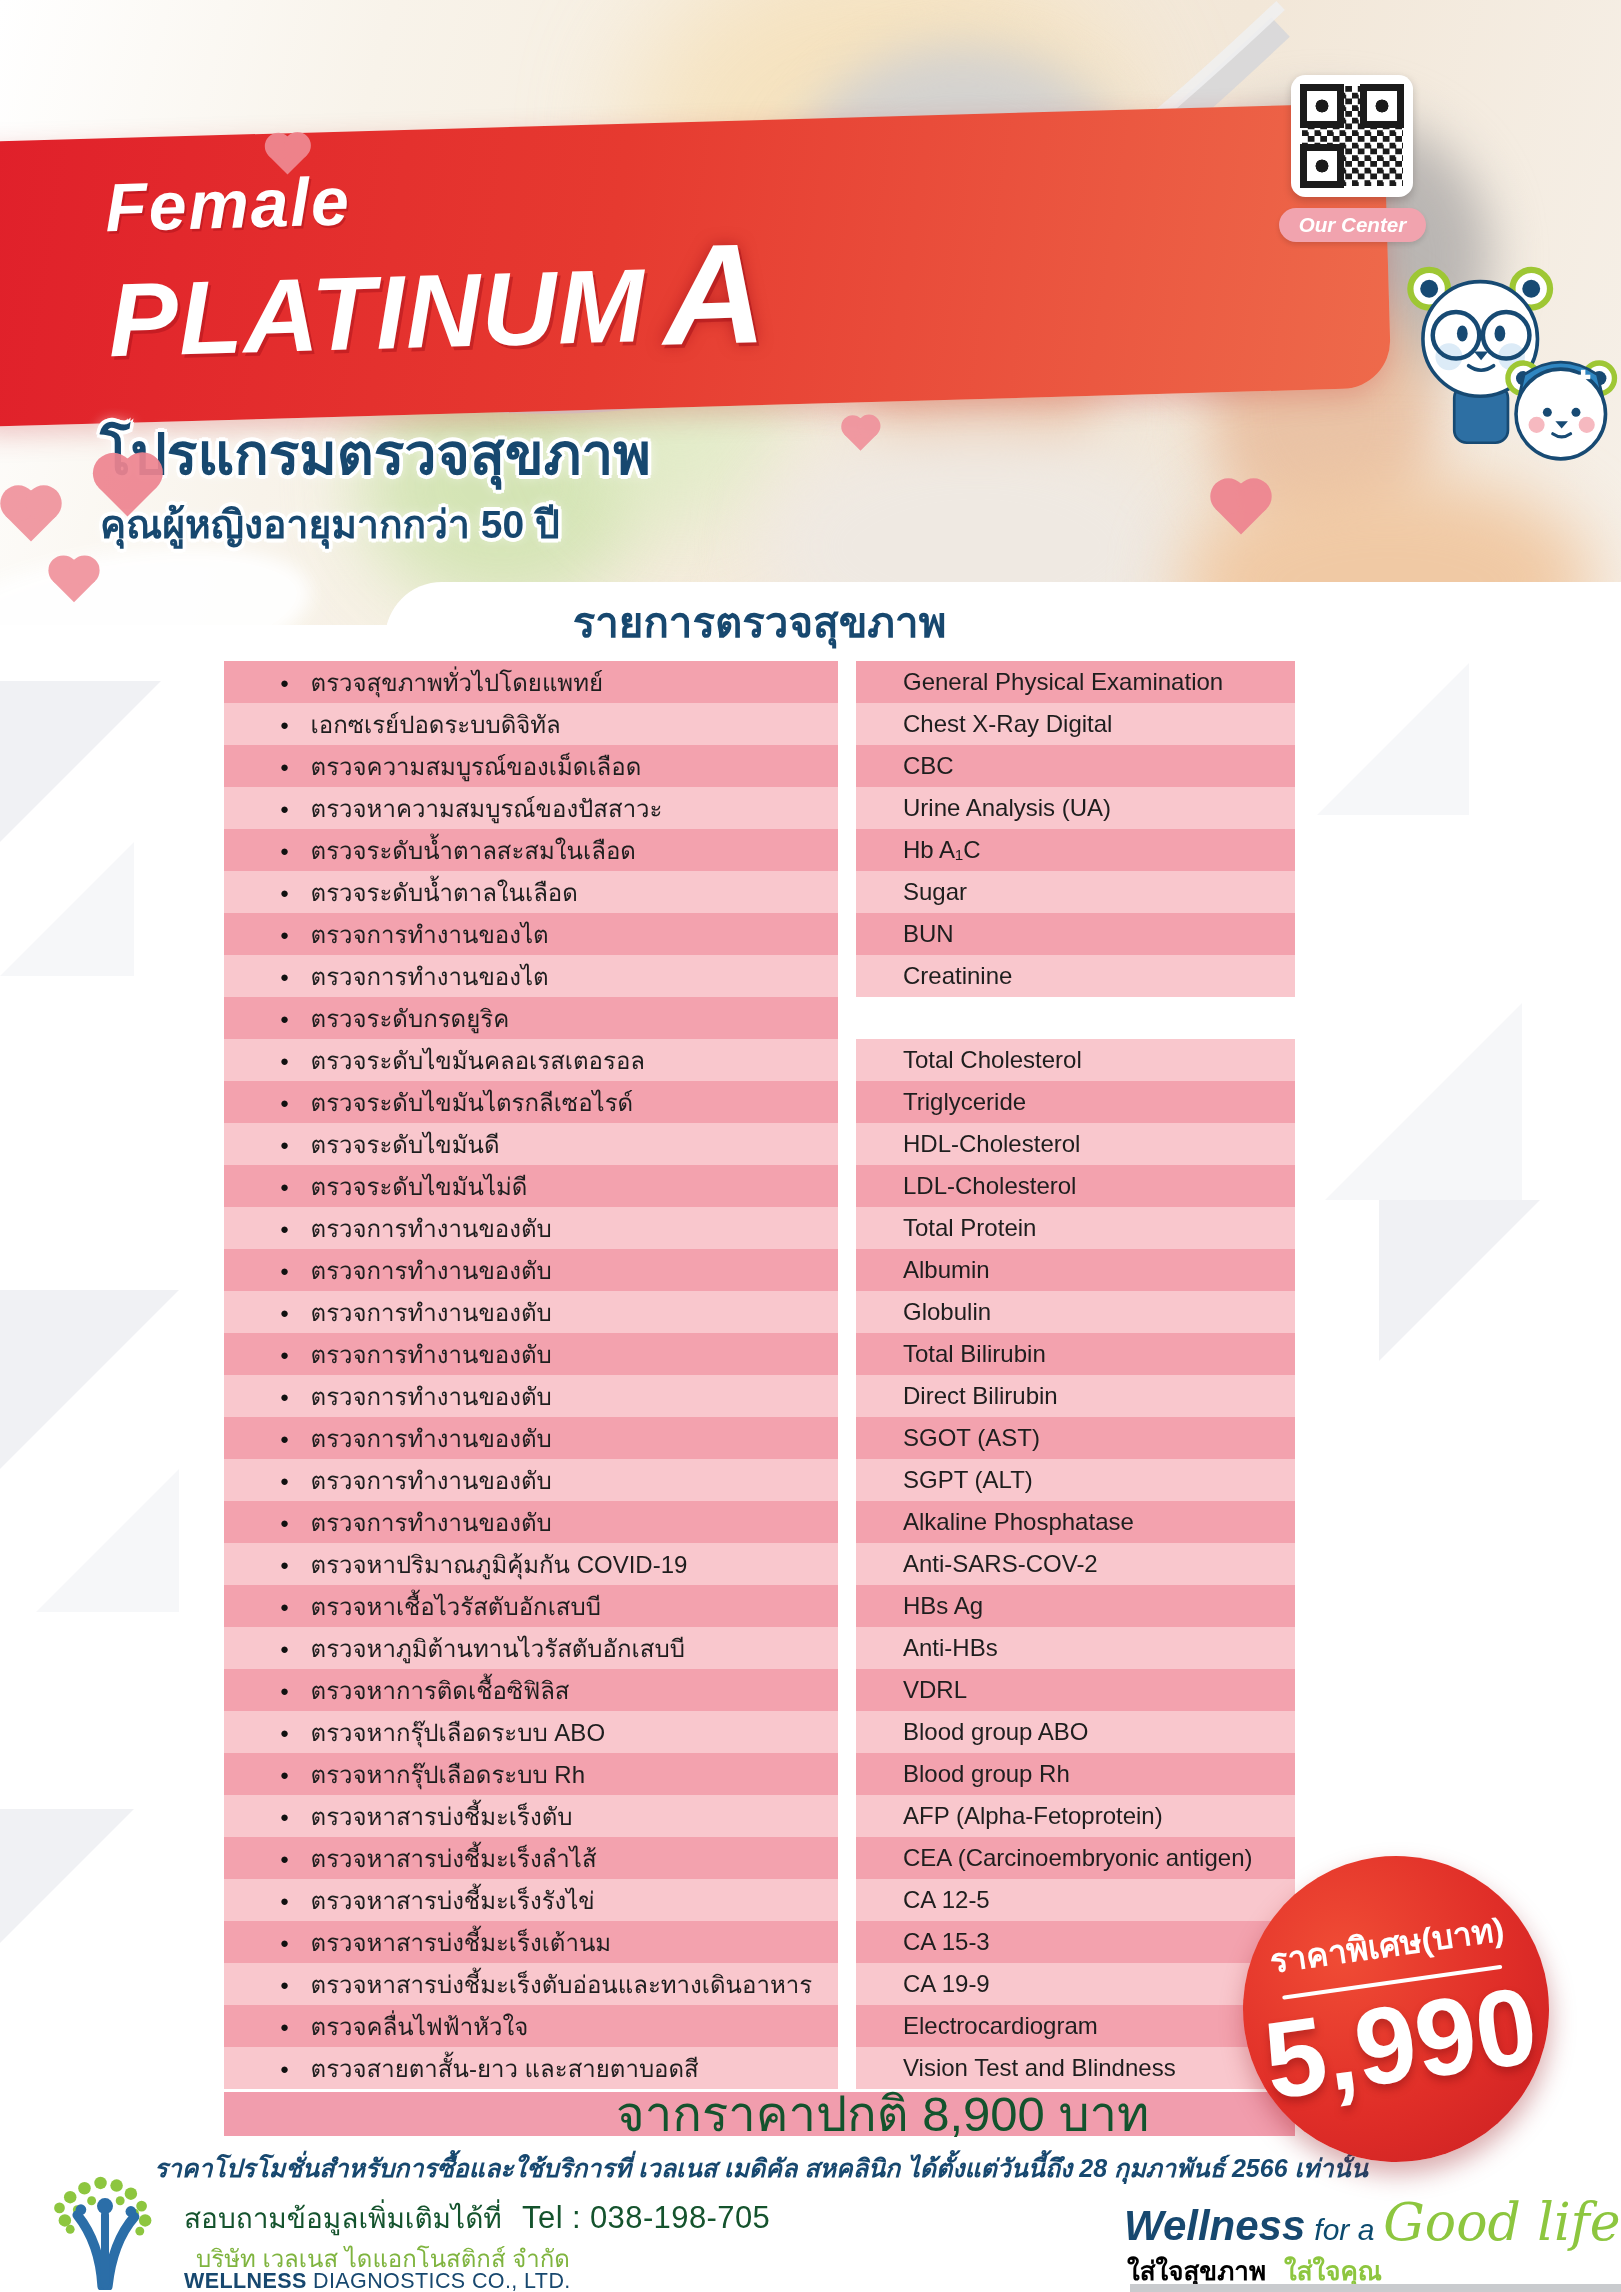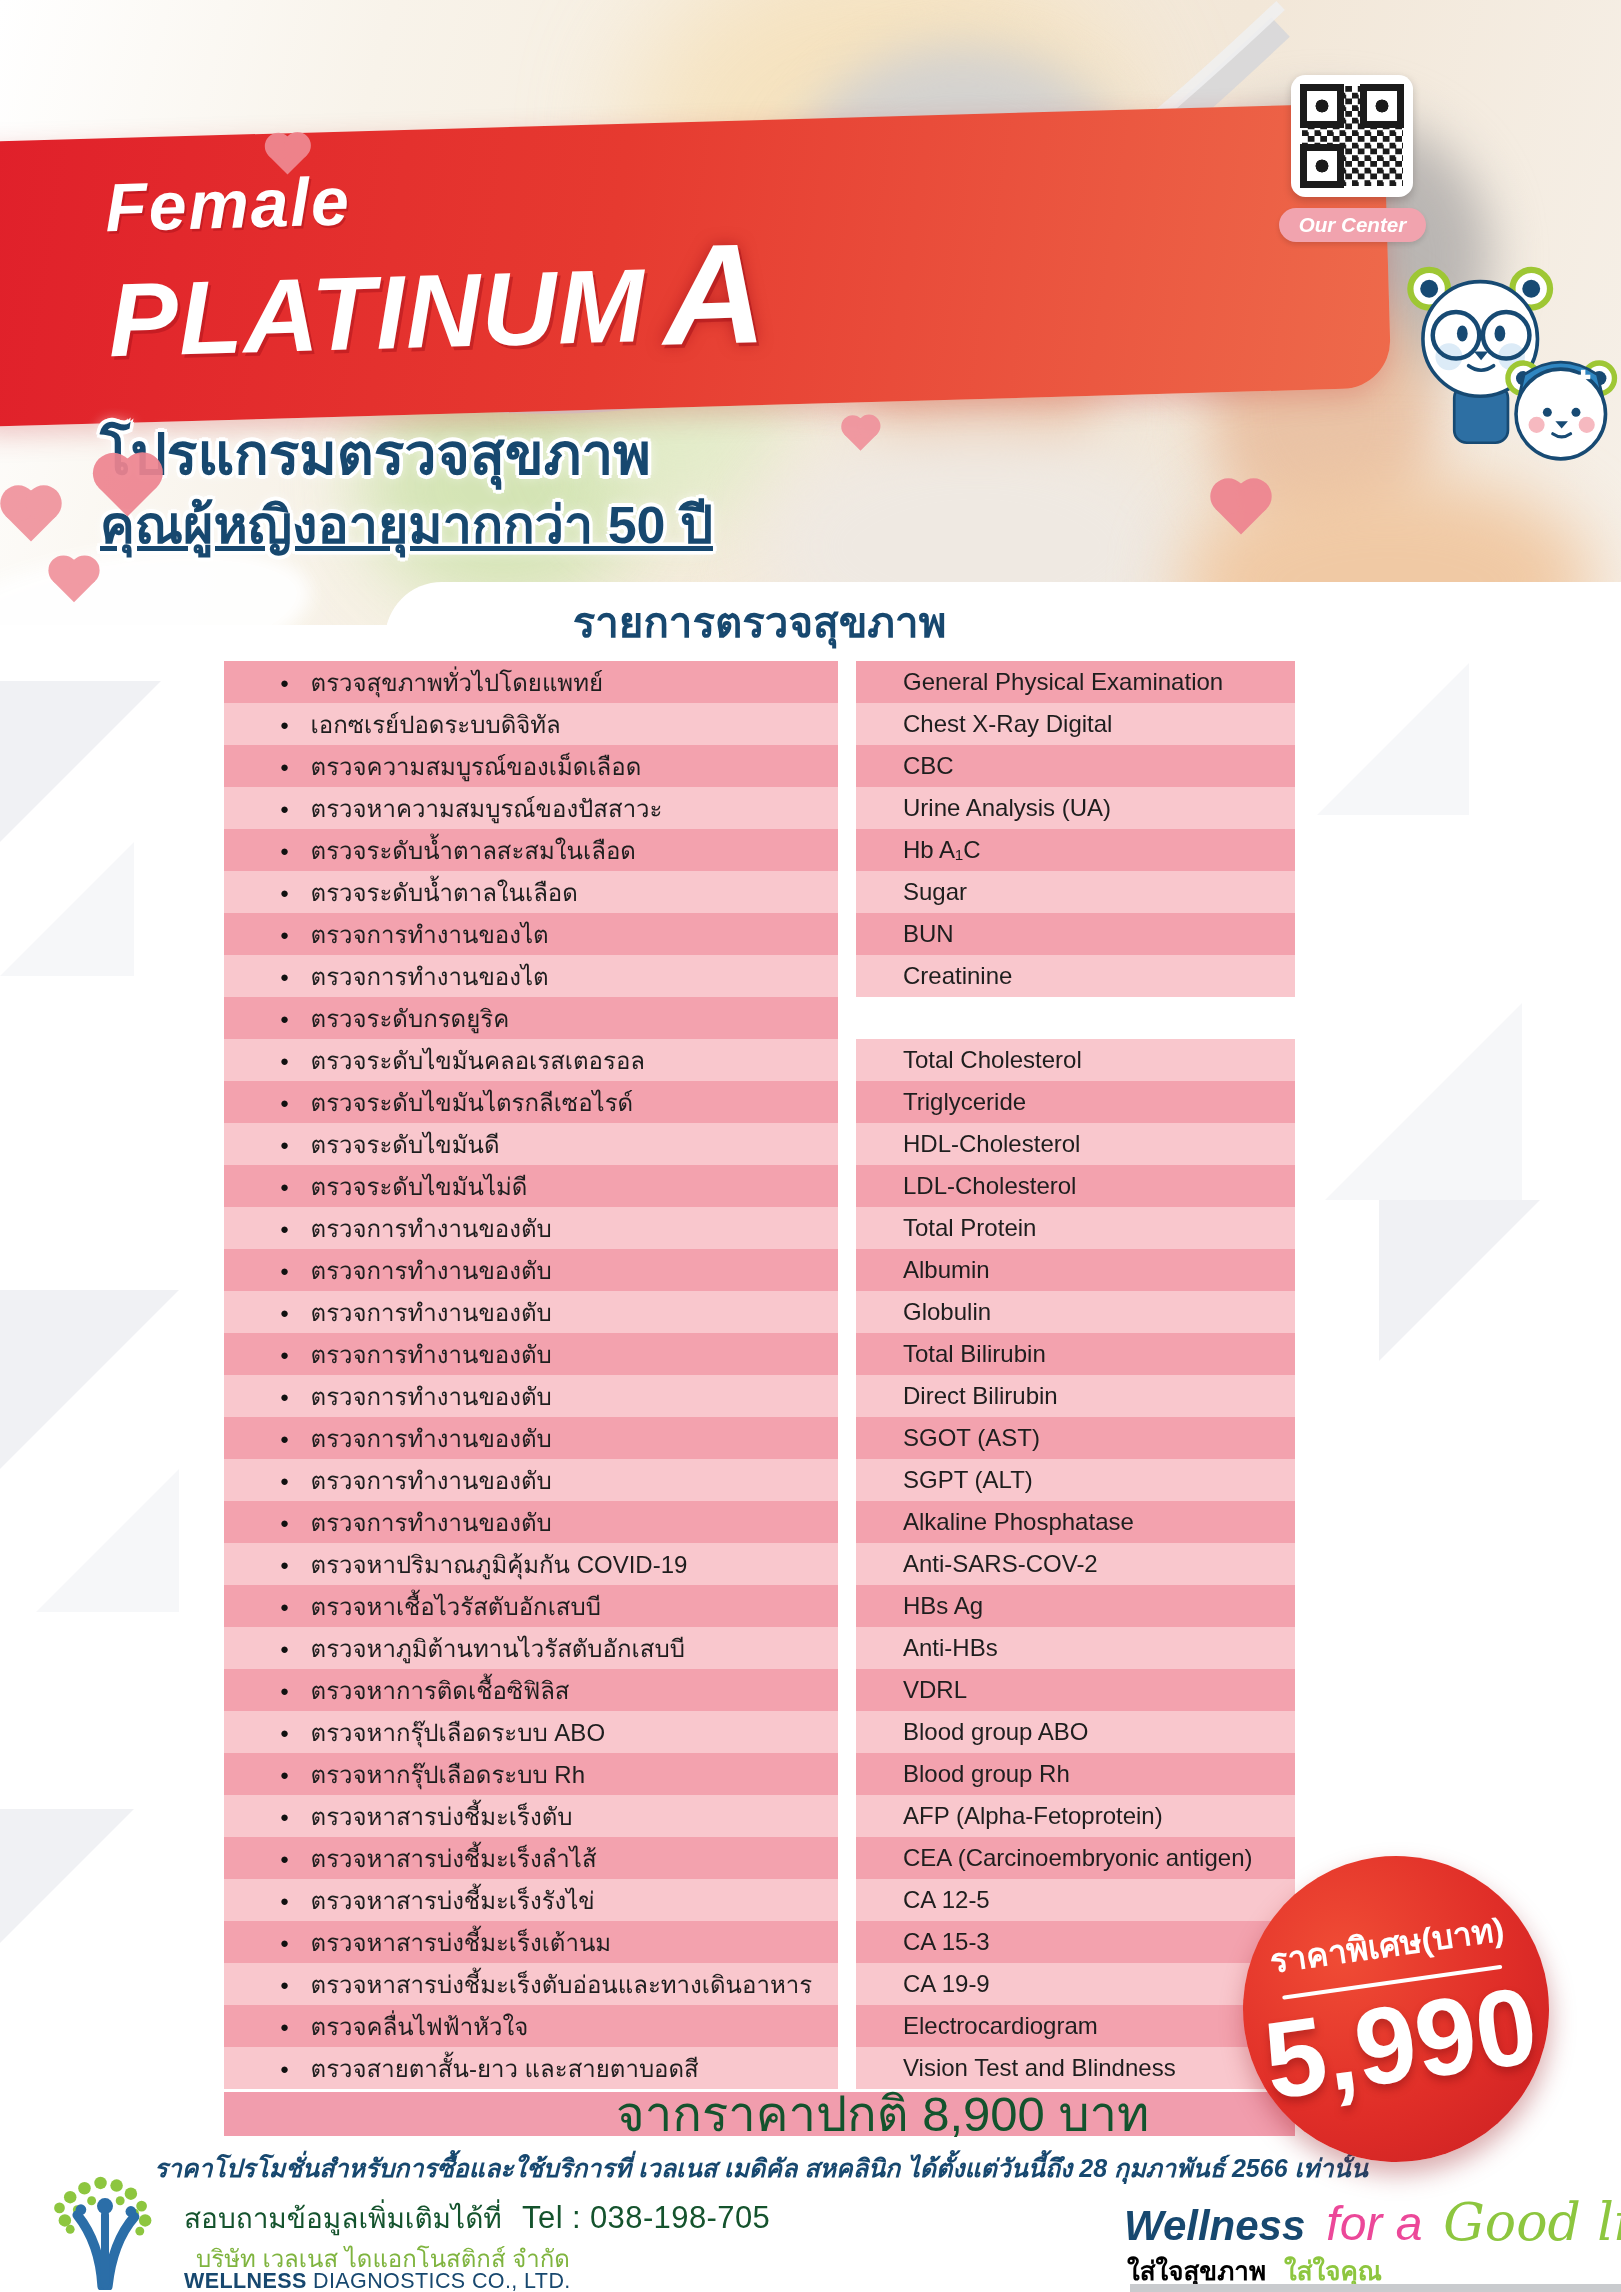--- a/index.html
+++ b/index.html
@@ -38,21 +38,21 @@
     text-shadow:2.7px 3.6px 0 rgba(165,15,25,.45);}
   .t-plat .plat{font-size:104px;line-height:1;}
   .t-plat .plat-a{font-size:142px;line-height:.85;margin-left:18px;
     text-shadow:0 0 16px rgba(150,10,20,.55),2.7px 3.6px 0 rgba(165,15,25,.45);}
 
   
   .subtitle{position:absolute;left:100px;top:419px;z-index:4;color:#17486f;font-weight:bold;
     text-shadow:-2.7px -2.7px 0 #fff,2.7px -2.7px 0 #fff,-2.7px 2.7px 0 #fff,2.7px 2.7px 0 #fff,
       0 -3.6px 0 #fff,0 3.6px 0 #fff,-3.6px 0 0 #fff,3.6px 0 0 #fff,0 0 14.3px rgba(255,255,255,.95);}
   .subtitle .l1{font-size:57px;line-height:70px;}
-  .subtitle .l2{font-size:52px;line-height:72px;text-decoration:underline;}
+  .subtitle .l2{font-size:39px;line-height:72px;}
 
   
   .heart{position:absolute;z-index:4;--s:36px;width:var(--s);height:var(--s);
     background:var(--c,#ef8a92);transform:rotate(-45deg);opacity:.92;}
   .heart::before,.heart::after{content:"";position:absolute;width:var(--s);height:var(--s);
     border-radius:50%;background:inherit;}
   .heart::before{top:calc(var(--s) / -2);left:0;}
   .heart::after{top:0;left:calc(var(--s) / 2);}
 
   
@@ -112,21 +112,21 @@
   .promo{position:absolute;left:116px;top:2148px;width:1290px;z-index:9;text-align:center;
     font-size:25px;font-weight:bold;font-style:italic;color:#17486f;}
   .logo{position:absolute;left:38px;top:2174px;z-index:9;}
   .contact{position:absolute;left:184px;top:2196px;z-index:9;color:#14532d;font-size:28px;}
   .contact .tel{font-size:31px;margin-left:12.5px;letter-spacing:0.4px;}
   .company-th{position:absolute;left:196px;top:2239px;z-index:9;color:#7fb43f;font-size:24px;}
   .company-en{position:absolute;left:184px;top:2269px;z-index:9;color:#17486f;font-size:21.5px;letter-spacing:0.4px;}
   .company-en b{font-weight:bold;}
   .tagline{position:absolute;left:1124px;top:2192px;z-index:9;white-space:nowrap;}
   .tag-en-1{font-size:42px;font-weight:bold;font-style:italic;color:#17486f;}
-  .tag-en-2{font-size:48px;font-style:italic;color:#ec4899;margin:0 17px;}
+  .tag-en-2{font-size:30px;font-style:italic;color:#0c4a6e;margin:0 5px;}
   .tag-en-3{font-size:52px;font-style:italic;color:#8dc63f;font-family:"DejaVu Serif",serif;}
   .tag-th{position:absolute;left:1127px;top:2250px;z-index:9;font-size:26px;font-weight:bold;}
   .tag-th .a{color:#000000;} .tag-th .b{color:#8dc63f;margin-left:10.7px;}
   .gray-strip{position:absolute;left:1130px;top:2284px;width:491px;height:9px;background:#c9cbce;z-index:9;}
 </style>
 </head>
 <body>
 
 <div class="poster">
 

